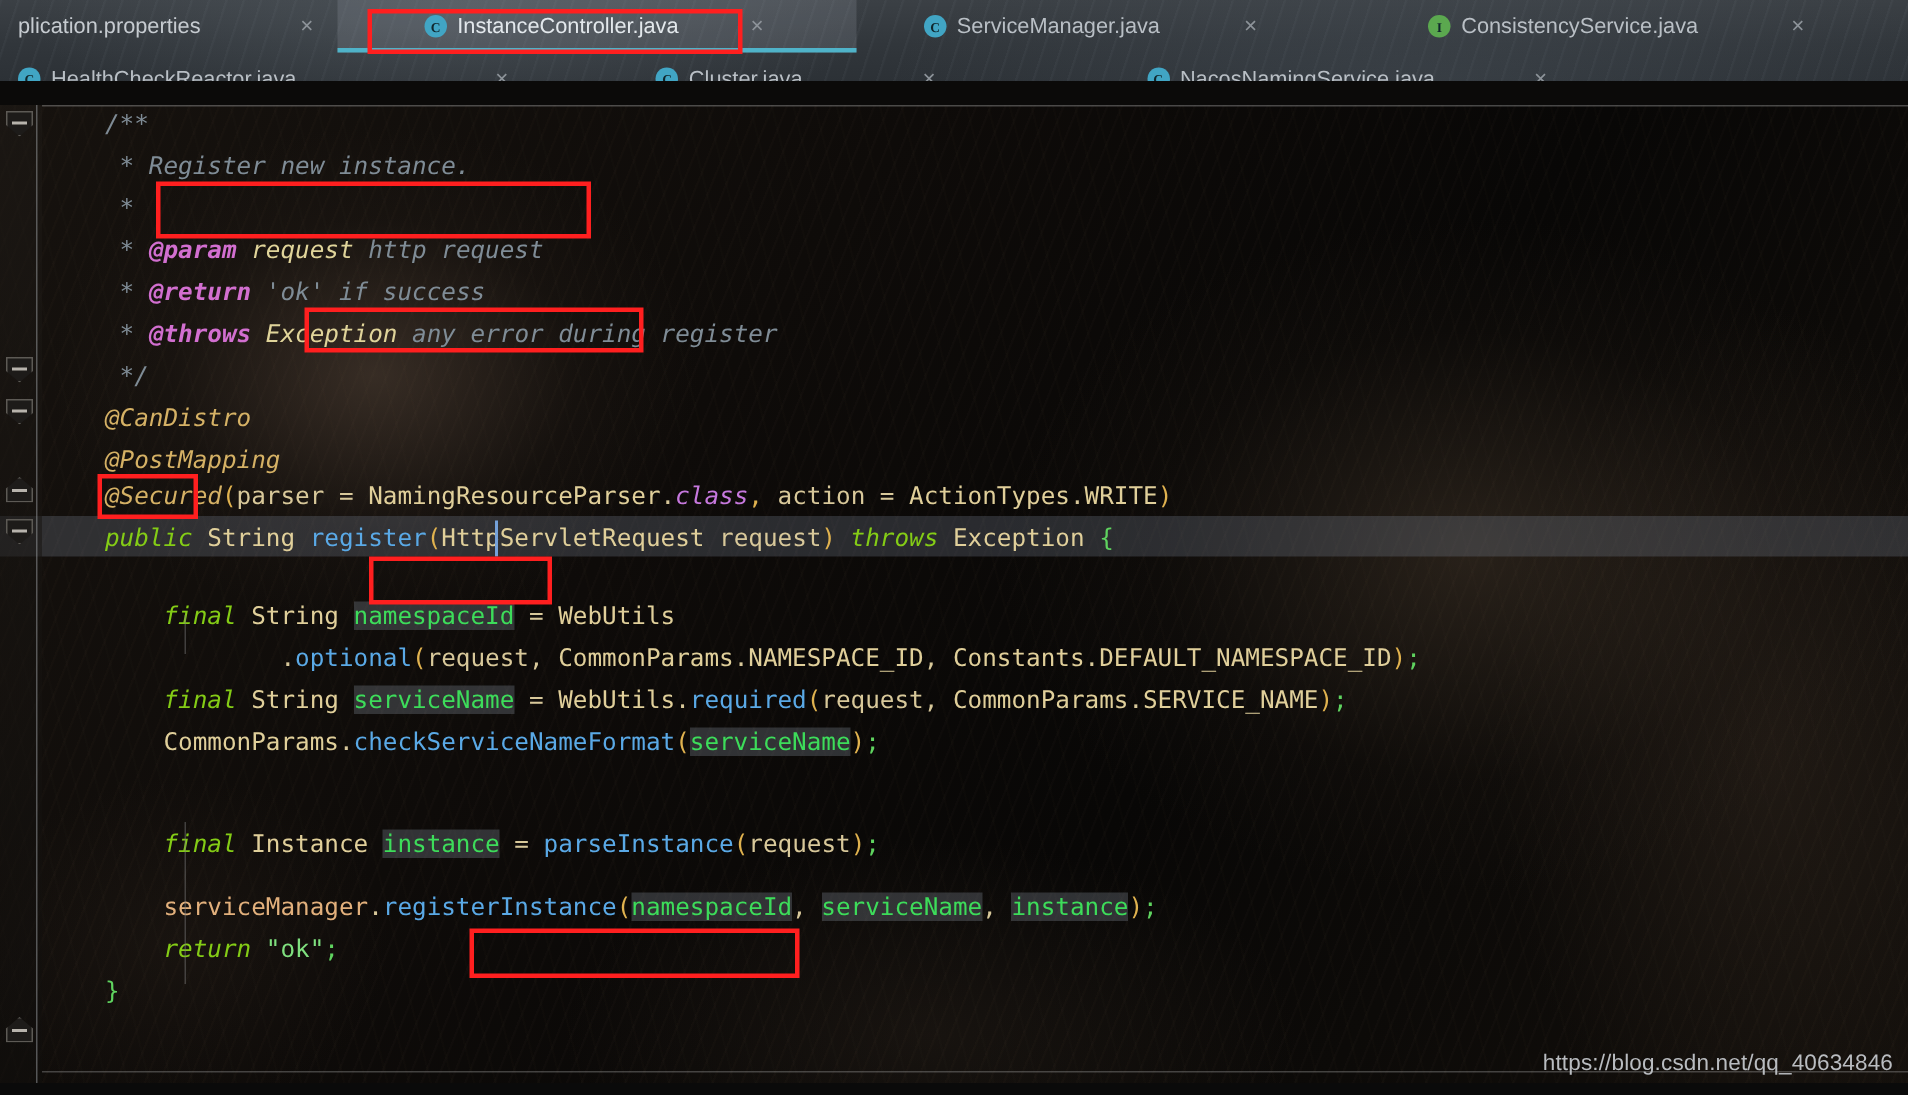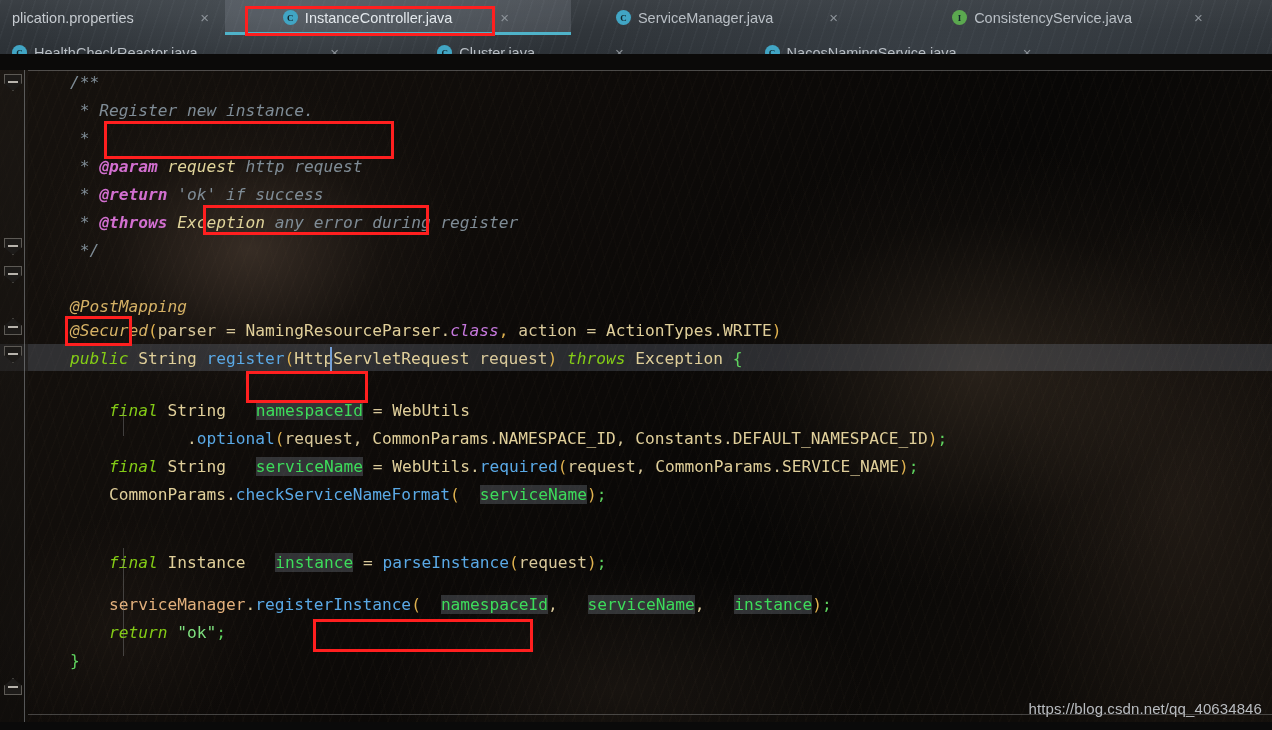--- a/index.html
+++ b/index.html
@@ -101,21 +101,21 @@
   .c-doc{color:#7f8c96;font-style:italic;}
   .c-tag{color:#d26fd0;font-style:italic;font-weight:bold;}
   .c-type{color:#e0d49a;font-style:italic;}
   .c-anno{color:#d5b165;font-style:italic;}
   .c-kw{color:#84cc16;font-style:italic;}
   .c-kwp{color:#c678dd;font-style:italic;}
   .c-cls{color:#e0cf9a;}
   .c-plain{color:#d8c89a;}
   .c-field{color:#e2b07c;}
   .c-method{color:#5aa9e6;}
-  .c-local{color:#3ddc5a;margin-left:20px;}
+  .c-local{color:#3ddc5a;}
   .c-par{color:#e0b24f;}
   .c-str{color:#7fe07f;}
   .c-brace{color:#5fd35f;}
   .c-hl{background:rgba(135,145,160,0.30);}
 
   
   .rbox{position:absolute;border:3px solid #ff1f1f;box-sizing:border-box;}
   .cn{
     position:absolute;color:#ff1212;font-size:24px;line-height:26px;
     font-family:"DejaVu Sans","Liberation Sans",sans-serif;font-weight:700;white-space:nowrap;
@@ -217,20 +217,21 @@
     <div class="code">
 
       <div class="ln" style="top:0px"><span class="c-doc">/**</span></div>
       <div class="ln" style="top:28px"><span class="c-doc"> * Register new instance.</span></div>
       <div class="ln" style="top:56px"><span class="c-doc"> *</span></div>
       <div class="ln" style="top:84px"><span class="c-doc"> * </span><span class="c-tag">@param</span><span class="c-type"> request</span><span class="c-doc"> http request</span></div>
       <div class="ln" style="top:112px"><span class="c-doc"> * </span><span class="c-tag">@return</span><span class="c-doc"> 'ok' if success</span></div>
       <div class="ln" style="top:140px"><span class="c-doc"> * </span><span class="c-tag">@throws</span><span class="c-type"> Exception</span><span class="c-doc"> any error during register</span></div>
       <div class="ln" style="top:168px"><span class="c-doc"> */</span></div>
 
+      <div class="ln" style="top:196px"><span class="c-anno">@CanDistro</span></div>
       <div class="ln" style="top:224px"><span class="c-anno">@PostMapping</span></div>
 
       <div class="ln" style="top:248px"><span class="c-anno">@Secured</span><span class="c-par">(</span><span class="c-plain">parser </span><span class="c-plain">= </span><span class="c-cls">NamingResourceParser</span><span class="c-plain">.</span><span class="c-kwp">class</span><span class="c-par">,</span><span class="c-plain"> action </span><span class="c-plain">= </span><span class="c-cls">ActionTypes</span><span class="c-plain">.</span><span class="c-cls">WRITE</span><span class="c-par">)</span></div>
 
       <div class="ln" style="top:276px"><span class="c-kw">public</span><span class="c-cls"> String </span><span class="c-method">register</span><span class="c-par">(</span><span class="c-cls">HttpServletRequest</span><span class="c-plain"> request</span><span class="c-par">)</span><span class="c-kw"> throws</span><span class="c-cls"> Exception </span><span class="c-brace">{</span></div>
 
       <div class="ln" style="top:328px">    <span class="c-kw">final</span><span class="c-cls"> String </span><span class="c-local c-hl">namespaceId</span><span class="c-plain"> = </span><span class="c-cls">WebUtils</span></div>
       <div class="ln" style="top:356px">            <span class="c-plain">.</span><span class="c-method">optional</span><span class="c-par">(</span><span class="c-plain">request, </span><span class="c-cls">CommonParams</span><span class="c-plain">.</span><span class="c-cls">NAMESPACE_ID</span><span class="c-plain">, </span><span class="c-cls">Constants</span><span class="c-plain">.</span><span class="c-cls">DEFAULT_NAMESPACE_ID</span><span class="c-par">)</span><span class="c-brace">;</span></div>
       <div class="ln" style="top:384px">    <span class="c-kw">final</span><span class="c-cls"> String </span><span class="c-local c-hl">serviceName</span><span class="c-plain"> = </span><span class="c-cls">WebUtils</span><span class="c-plain">.</span><span class="c-method">required</span><span class="c-par">(</span><span class="c-plain">request, </span><span class="c-cls">CommonParams</span><span class="c-plain">.</span><span class="c-cls">SERVICE_NAME</span><span class="c-par">)</span><span class="c-brace">;</span></div>
       <div class="ln" style="top:412px">    <span class="c-cls">CommonParams</span><span class="c-plain">.</span><span class="c-method">checkServiceNameFormat</span><span class="c-par">(</span><span class="c-local c-hl">serviceName</span><span class="c-par">)</span><span class="c-brace">;</span></div>

